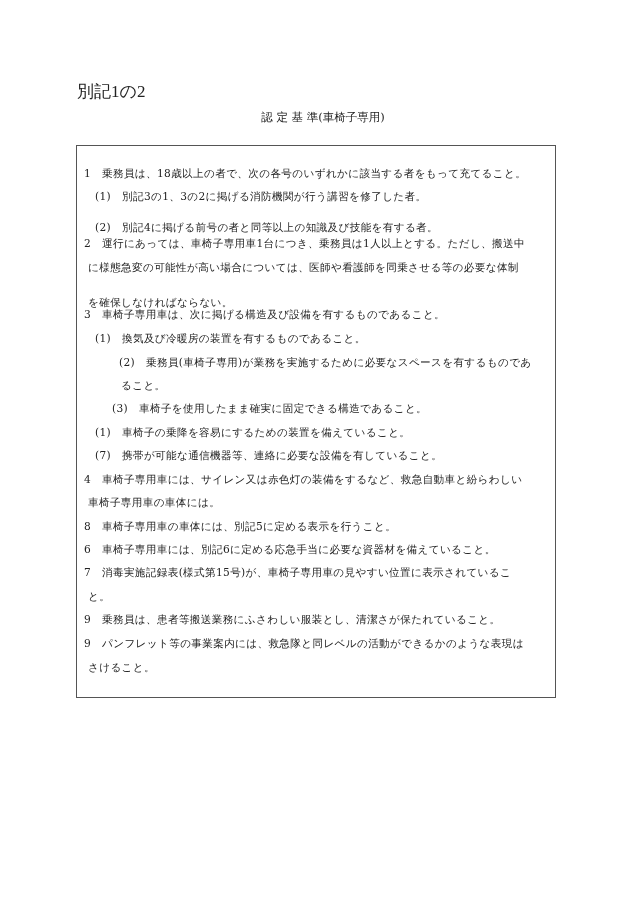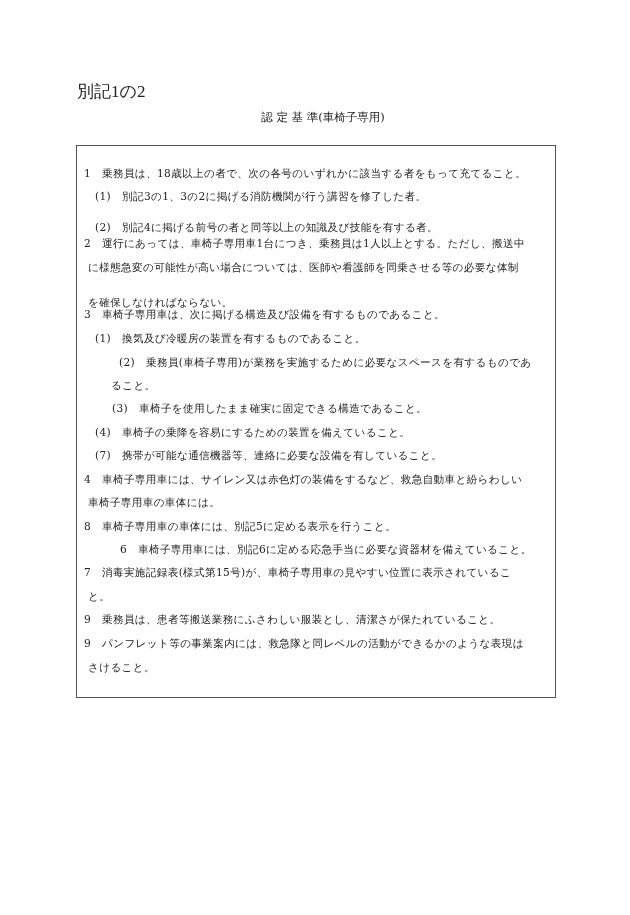--- a/index.html
+++ b/index.html
@@ -64,26 +64,26 @@
 <div id="criteria-lines">
     <div class="line" style="left: 84px; top: 166px;">1　乗務員は、18歳以上の者で、次の各号のいずれかに該当する者をもって充てること。</div>
     <div class="line" style="left: 95px; top: 189px;">(1)　別記3の1、3の2に掲げる消防機関が行う講習を修了した者。</div>
     <div class="line" style="left: 95px; top: 220px; text-align: right;">(2)　別記4に掲げる前号の者と同等以上の知識及び技能を有する者。</div>
     <div class="line" style="left: 84px; top: 236px;">2　運行にあっては、車椅子専用車1台につき、乗務員は1人以上とする。ただし、搬送中</div>
     <div class="line" style="left: 88px; top: 260px;">に様態急変の可能性が高い場合については、医師や看護師を同乗させる等の必要な体制</div>
     <div class="line" style="left: 88px; top: 295px; text-align: right;">を確保しなければならない。</div>
     <div class="line" style="left: 84px; top: 307px;">3　車椅子専用車は、次に掲げる構造及び設備を有するものであること。</div>
     <div class="line" style="left: 95px; top: 331px;">(1)　換気及び冷暖房の装置を有するものであること。</div>
     <div class="line" style="left: 95px; top: 355px; margin-left: 24px;">(2)　乗務員(車椅子専用)が業務を実施するために必要なスペースを有するものであ</div>
-    <div class="line" style="left: 111px; top: 378px;">ること。</div>
+    <div class="line" style="left: 121px; top: 378px;">ること。</div>
     <div class="line" style="left: 112px; top: 401px;">(3)　車椅子を使用したまま確実に固定できる構造であること。</div>
-    <div class="line" style="left: 95px; top: 425px;">(4)　車椅子の乗降を容易にするための装置を備えていること。</div>
+    <div class="line" style="left: 95px; top: 425px;">(1)　車椅子の乗降を容易にするための装置を備えていること。</div>
     <div class="line" style="left: 95px; top: 448px;">(7)　携帯が可能な通信機器等、連絡に必要な設備を有していること。</div>
     <div class="line" style="left: 84px; top: 472px;">4　車椅子専用車には、サイレン又は赤色灯の装備をするなど、救急自動車と紛らわしい</div>
     <div class="line" style="left: 88px; top: 495px;">車椅子専用車の車体には。</div>
     <div class="line" style="left: 84px; top: 519px;">8　車椅子専用車の車体には、別記5に定める表示を行うこと。</div>
-    <div class="line" style="left: 84px; top: 542px; margin-left: 36px;">6　車椅子専用車には、別記6に定める応急手当に必要な資器材を備えていること。</div>
+    <div class="line" style="left: 84px; top: 542px;">6　車椅子専用車には、別記6に定める応急手当に必要な資器材を備えていること。</div>
     <div class="line" style="left: 84px; top: 565px;">7　消毒実施記録表(様式第15号)が、車椅子専用車の見やすい位置に表示されているこ</div>
     <div class="line" style="left: 88px; top: 589px;">と。</div>
     <div class="line" style="left: 84px; top: 612px;">9　乗務員は、患者等搬送業務にふさわしい服装とし、清潔さが保たれていること。</div>
     <div class="line" style="left: 84px; top: 636px;">9　パンフレット等の事業案内には、救急隊と同レベルの活動ができるかのような表現は</div>
     <div class="line" style="left: 88px; top: 660px;">さけること。</div>
   </div>
 
 </body></html>

